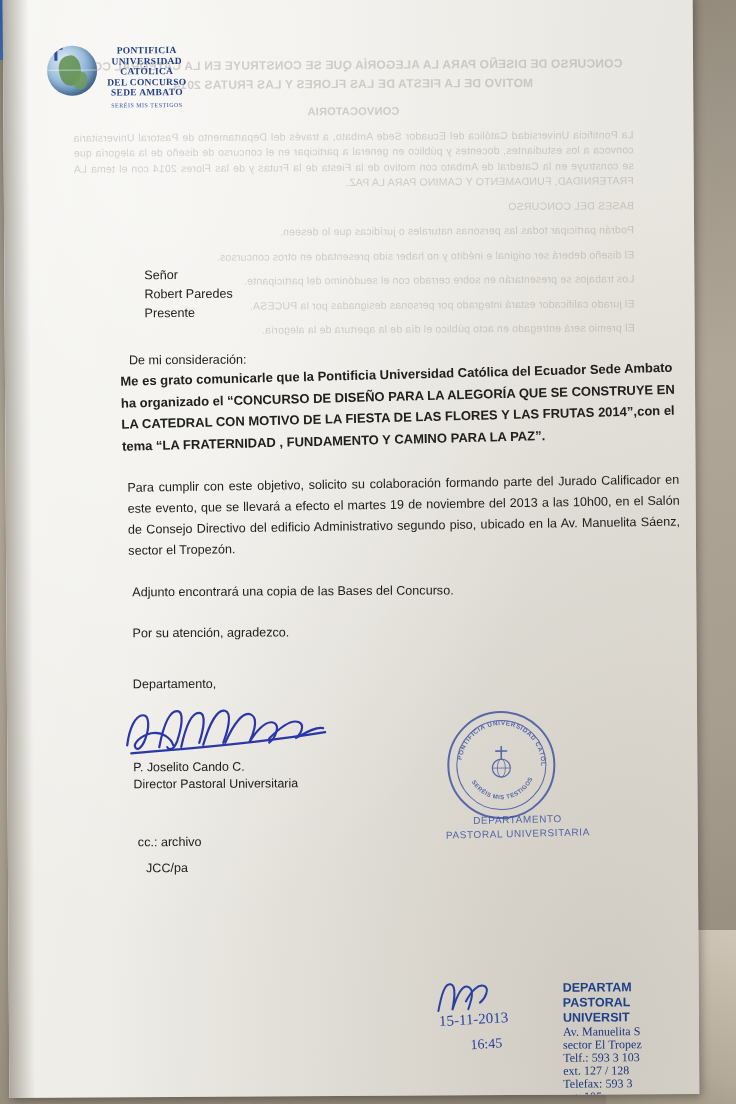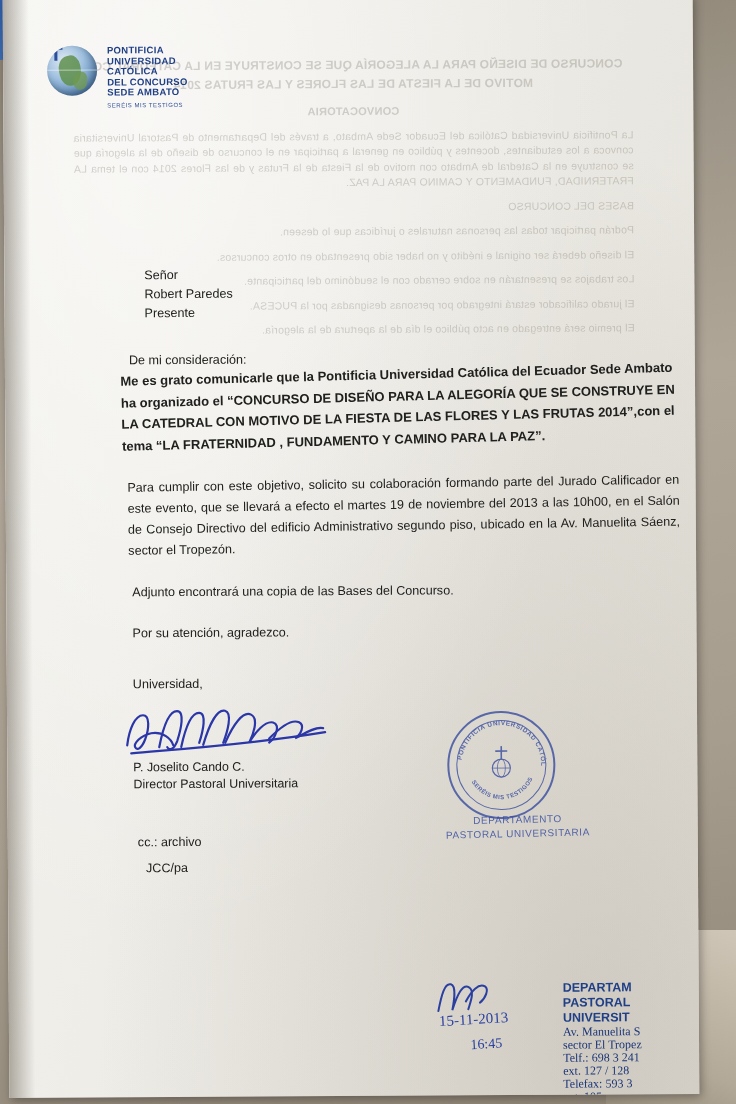--- a/index.html
+++ b/index.html
@@ -75,21 +75,21 @@
   }
   .globe .land2{
     position:absolute;left:26px;top:26px;width:14px;height:18px;
     background:#6f9a53;border-radius:60% 40% 50% 50%;opacity:.8;
   }
   .globe .mer{position:absolute;left:0;top:24px;width:100%;height:1px;background:rgba(255,255,255,.5);}
   .cross{
     position:absolute;left:-2px;top:-6px;color:#2b4f9a;font-size:26px;line-height:26px;
     font-family:"Liberation Serif", serif;
   }
-  .lh-text{font-family:Liberation Sans, sans-serif;color:#1f3f86;font-weight:bold;font-size:9.5px;line-height:10.6px;letter-spacing:.3px;}
+  .lh-text{font-family:Liberation Serif, serif;color:#1f3f86;font-weight:bold;font-size:9.5px;line-height:10.6px;letter-spacing:.3px;text-align:center;}
   .lh-text .motto{font-weight:normal;font-size:6px;letter-spacing:.5px;color:#33529a;margin-top:2px;}
 
   
   .doc{position:absolute;left:0;top:0;width:100%;height:100%;color:#20201e;}
   .blk{position:absolute;font-size:12.6px;line-height:19.5px;}
   .date-blk{left:108px;top:173px;line-height:18px;}
   .to-blk{left:140px;top:252px;line-height:19px;margin-top:17px;}
   .greet{left:124px;top:322px;margin-top:32px;}
   .p1{left:116px;top:368px;width:558px;font-weight:bold;font-size:13px;line-height:21.5px;transform:rotate(-1.1deg);}
   .p2{left:122px;top:478px;width:552px;line-height:21px;transform:rotate(-0.5deg);text-align:justify;}
@@ -185,21 +185,21 @@
         <div>Presente</div>
       </div>
 
       <div class="blk greet">De mi consideración:</div>
 
       <div class="blk p1">Me es grato comunicarle que la Pontificia Universidad Católica del Ecuador Sede Ambato ha organizado el “CONCURSO  DE DISEÑO PARA LA ALEGORÍA QUE SE CONSTRUYE EN LA CATEDRAL CON MOTIVO DE LA FIESTA DE LAS FLORES Y LAS FRUTAS 2014”,con el tema “LA FRATERNIDAD , FUNDAMENTO Y CAMINO PARA LA PAZ”.</div>
       <div class="blk p2">Para cumplir con este objetivo, solicito su colaboración formando parte del Jurado Calificador en este evento, que se llevará a efecto el martes 19 de noviembre del 2013  a las 10h00, en el Salón de Consejo Directivo del edificio Administrativo segundo piso, ubicado en la  Av. Manuelita Sáenz, sector el Tropezón.</div>
       <div class="blk p3">Adjunto encontrará una copia de las Bases del Concurso.</div>
       <div class="blk p4">Por su atención, agradezco.</div>
 
-      <div class="blk sig-word">Universidad,</div>
+      <div class="blk sig-word">Departamento,</div>
 
       <svg class="signature" viewBox="0 0 230 60">
         <g fill="none" stroke="#2b36a8" stroke-width="2.2" stroke-linecap="round">
           <path d="M8,46 C10,30 16,16 24,16 C31,16 30,30 26,40 C23,48 18,52 16,48 C14,44 22,36 32,34 C44,32 52,40 54,46"></path>
           <path d="M40,48 C44,28 50,12 58,12 C66,12 62,30 58,42 C55,50 50,52 48,48"></path>
           <path d="M62,48 C66,30 72,14 80,14 C88,14 84,32 80,44"></path>
           <path d="M84,46 C90,26 98,10 106,12 C114,14 108,34 104,44"></path>
           <path d="M106,44 C114,26 124,12 132,16 C140,20 134,36 130,44 C136,34 146,22 154,24 C162,26 156,40 150,44"></path>
           <path d="M150,40 C160,30 172,20 180,24 C186,27 182,36 176,40 C184,36 196,28 204,30"></path>
           <path d="M12,54 C60,50 130,46 206,34"></path>
@@ -251,21 +251,21 @@
         <div>DEPARTAMENTO</div>
         <div>PASTORAL UNIVERSITARIA</div>
       </div>
 
       <div class="stamp">
         <div>DEPARTAM</div>
         <div>PASTORAL</div>
         <div>UNIVERSIT</div>
         <div class="small">Av. Manuelita S</div>
         <div class="small">sector El Tropez</div>
-        <div class="small">Telf.: 698 3 241</div>
+        <div class="small">Telf.: 593 3 103</div>
         <div class="small">ext. 127 / 128</div>
         <div class="small">Telefax: 593 3</div>
         <div class="small">ext. 105</div>
       </div>
 
     </div>
   </div>
 </div>
 
 </body></html>

